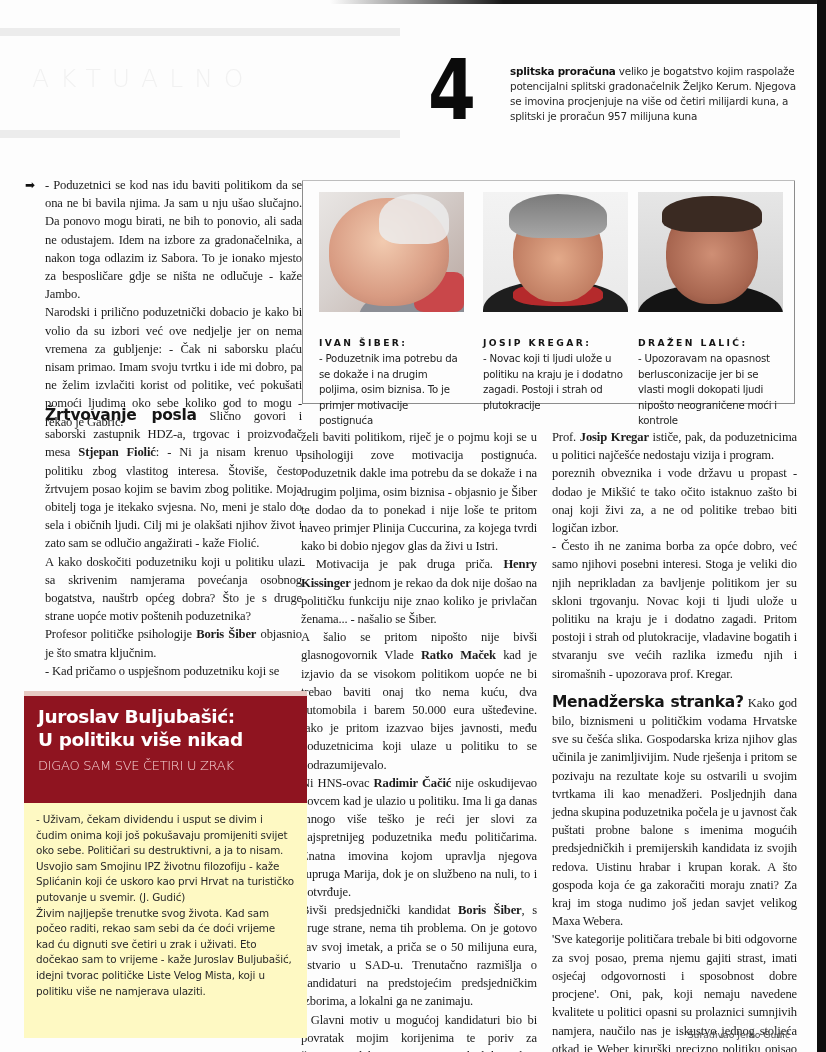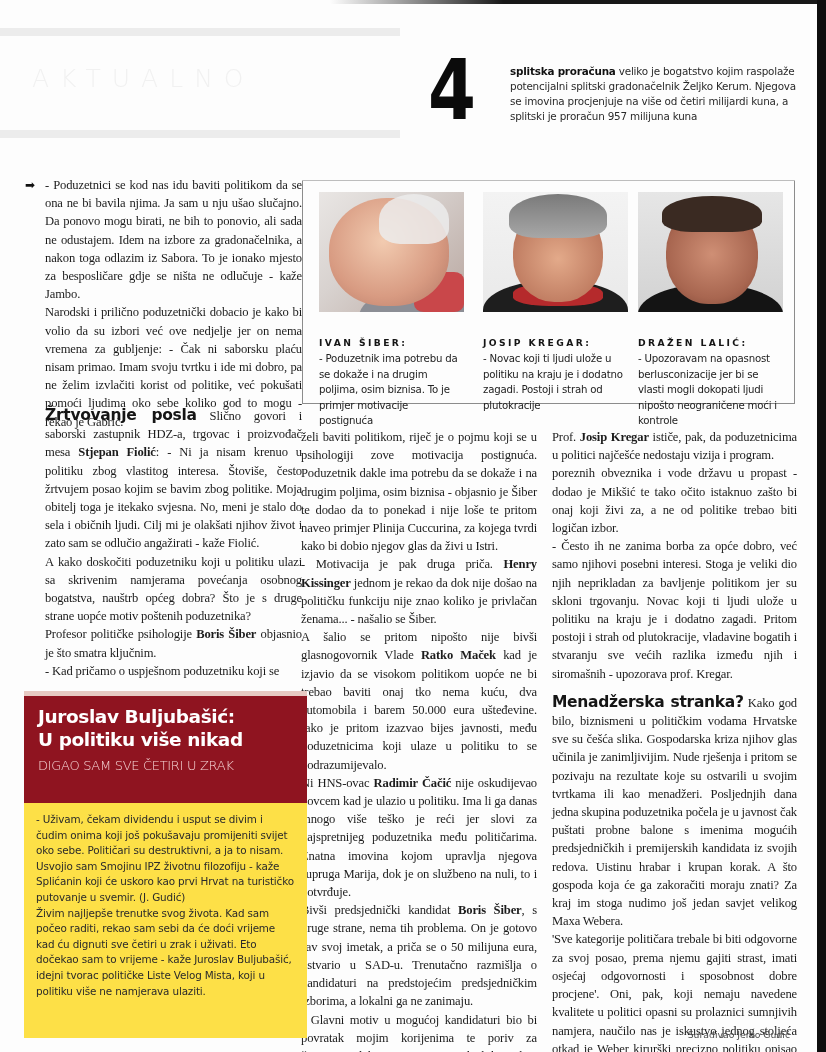--- a/index.html
+++ b/index.html
@@ -48,21 +48,21 @@
   .p1 { left: 16px; }
   .p2 { left: 180px; }
   .p3 { left: 335px; }
 
   .photo .bg { position: absolute; inset: 0; }
   .photo .head { position: absolute; border-radius: 48% 48% 46% 46%; }
   .photo .shoulder { position: absolute; border-radius: 50% 50% 0 0; }
   .photo .hair { position: absolute; border-radius: 50% 50% 30% 30%; }
 
   
-  .sidebar { position: absolute; left: 24px; top: 691px; width: 283px; height: 347px; background: #fde047; }
+  .sidebar { position: absolute; left: 24px; top: 691px; width: 283px; height: 347px; background: #fef9c3; }
   .sidebar .band-top { height: 5px; background: #e7c9c2; }
   .sidebar .title-box { background: #8f1420; padding: 10px 14px 9px 14px; height: 107px; }
   .sidebar .title { font-family: "DejaVu Sans", sans-serif; font-weight: 900; font-size: 18.5px; line-height: 22.5px; color: #ffffff; letter-spacing: -0.4px; }
   .sidebar .kicker { margin-top: 7px; font-family: "DejaVu Sans", sans-serif; font-size: 13px; color: #f6d5d5; letter-spacing: -0.3px; font-weight: 300; }
   .sidebar .body { padding: 9px 12px 0 12px; font-family: "DejaVu Sans", sans-serif; font-size: 10.4px; line-height: 15.6px; color: #2a2a2a; letter-spacing: -0.15px; }
 
   .credit { position: absolute; right: 36px; top: 1029px; font-family: "DejaVu Sans", sans-serif; font-size: 9.3px; color: #4a4a4a; }
 </style>
 </head>
 <body>

